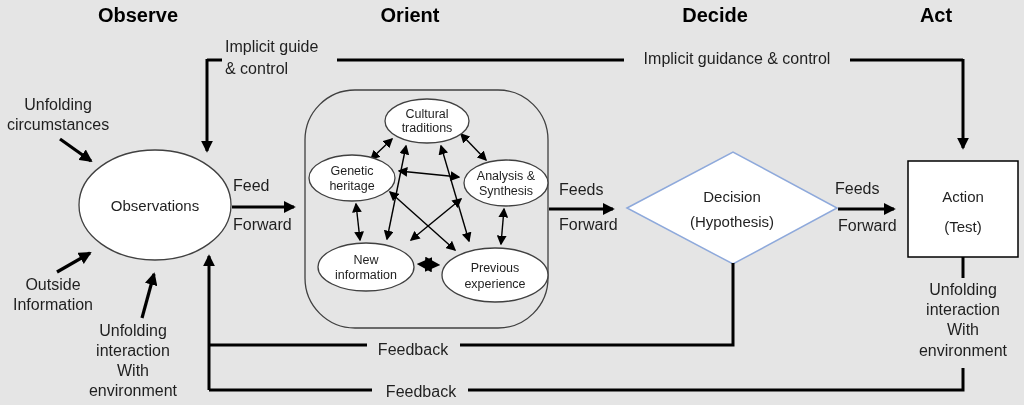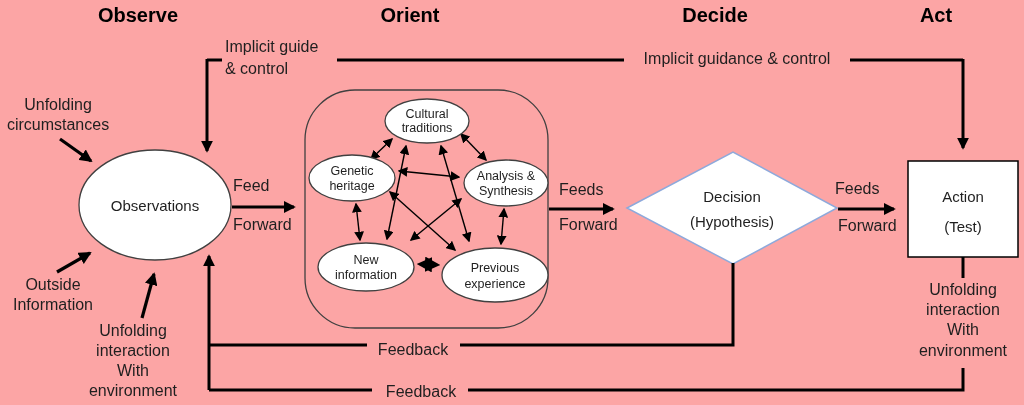--- a/index.html
+++ b/index.html
@@ -1,16 +1,16 @@
 <!DOCTYPE html>
 <html><head>
 <meta charset="utf-8">
 <style>
   html,body{margin:0;padding:0;background:#ffffff;}
-  .stage{position:relative;width:1024px;height:405px;background:#fca5a5;overflow:hidden;
+  .stage{position:relative;width:1024px;height:405px;background:#e5e5e5;overflow:hidden;
          font-family:"Liberation Sans",sans-serif;}
   svg{display:block;}
   text{fill:#1f1f1f;font-family:"Liberation Sans",sans-serif;}
   .hdr{font-size:20px;font-weight:bold;fill:#000000;}
   .lbl{font-size:16px;}
   .node{font-size:15px;}
   .small{font-size:12.5px;}
   .shape{fill:#ffffff;stroke:#404040;stroke-width:1.3;}
   .noFill{fill:none;}
   .flow{stroke:#000000;stroke-width:3;fill:none;}

